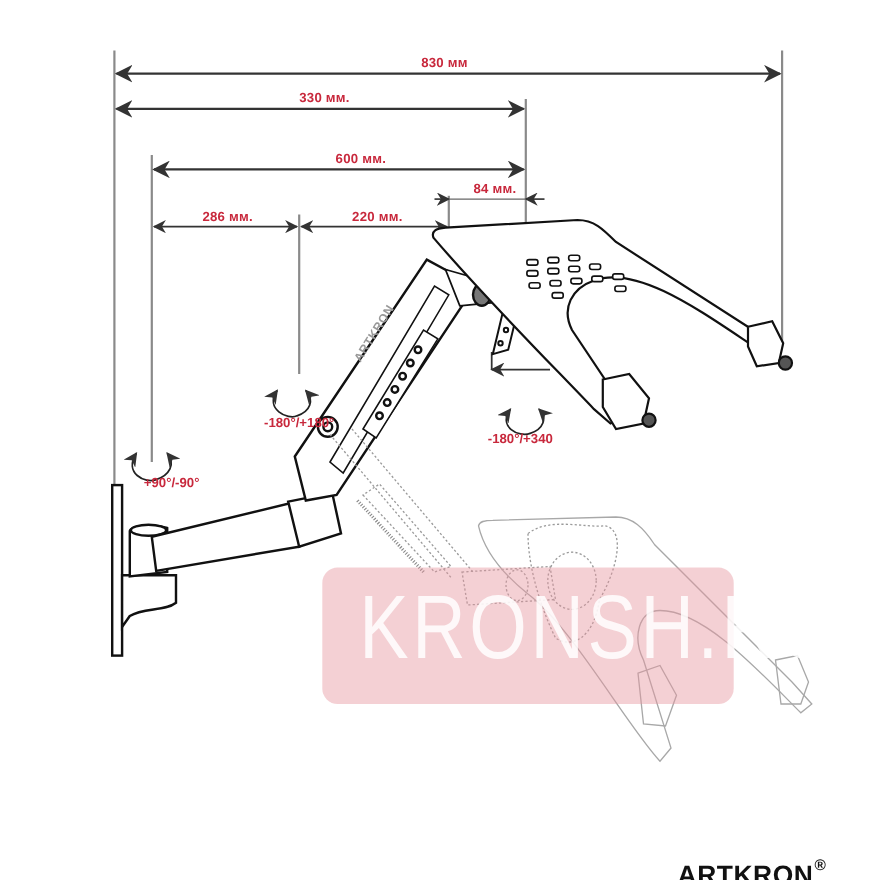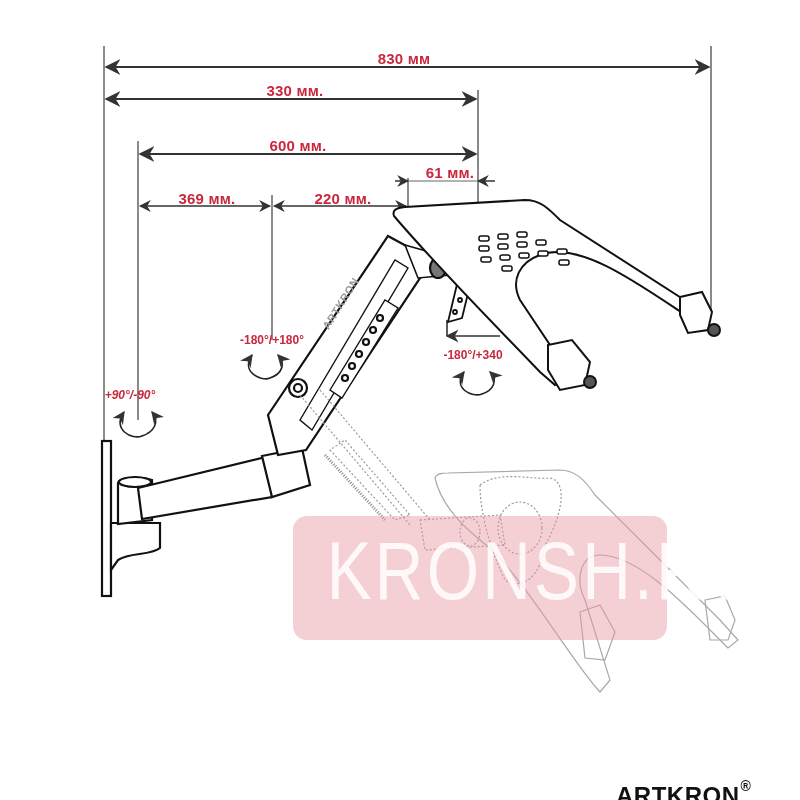--- a/index.html
+++ b/index.html
@@ -1,19 +1,19 @@
 <!DOCTYPE html>
 <html><head>
   <meta charset="utf-8">
   <style>
     html, body { margin: 0; padding: 0; background: #ffffff; }
     body { width: 800px; height: 800px; position: relative; overflow: hidden; font-family: "Liberation Sans", sans-serif; }
     svg { position: absolute; left: 0; top: 0; }
-    .dim-label { position: absolute; font-family: "Liberation Sans", sans-serif; font-weight: bold; font-size: 15px; color: #c8283c; white-space: nowrap; transform: translateX(-50%); letter-spacing: 0.2px; }
-    .rot-label { position: absolute; font-family: "Liberation Sans", sans-serif; font-weight: bold; font-size: 12px; color: #c8283c; white-space: nowrap; transform: translateX(-50%); }
+    .dim-label { position: absolute; font-family: "Liberation Sans", sans-serif; font-weight: bold; font-size: 12px; color: #c8283c; white-space: nowrap; transform: translateX(-50%); letter-spacing: 0.2px; }
+    .rot-label { position: absolute; font-family: "Liberation Sans", sans-serif; font-weight: bold; font-size: 12px; color: #c8283c; white-space: nowrap; transform: translateX(-50%); margin-top: 44px; }
     .watermark { position: absolute; left: 293px; top: 516px; width: 374px; height: 124px; background: rgba(230,150,160,0.45); border-radius: 14px; }
     .watermark-text { position: absolute; left: 0; right: 0; top: 8px; text-align: center; font-family: "Liberation Sans", sans-serif; font-size: 82px; font-weight: normal; color: rgba(255,255,255,0.85); letter-spacing: 4px; transform: scaleX(0.82); }
     .brand { position: absolute; left: 616px; top: 758px; font-family: "Liberation Sans", sans-serif; font-weight: bold; font-size: 24px; color: #111; letter-spacing: 0.5px; margin-top: 24px; }
     .brand sup { font-size: 14px; font-weight: bold; position: relative; top: -4px; margin-left: 1px; }
     .arm-brand { position: absolute; left: 320px; top: 325px; font-family: "Liberation Sans", sans-serif; font-weight: bold; font-size: 11px; color: #999; transform: rotate(-58deg); transform-origin: left top; letter-spacing: 0.5px; }
   </style>
 </head>
 <body>
 
 <svg width="800" height="800" viewBox="0 0 800 800">
@@ -131,24 +131,24 @@
     <path d="M325,455 L385,520" stroke-dasharray="1,1.5" stroke-width="3"></path>
   </g>
 </svg>
 
 <div class="watermark">
   <div class="watermark-text">KRONSH.RU</div>
 </div>
 
 <div class="dim-label" style="left:404px; top:50px;">830 мм</div>
 <div class="dim-label" style="left:295px; top:82px;">330 мм.</div>
-<div class="dim-label" style="left:298px; top:137px;">600 мм.</div>
-<div class="dim-label" style="left:450px; top:164px;">61 мм.</div>
-<div class="dim-label" style="left:207px; top:190px;">369 мм.</div>
+<div class="dim-label" style="left:328px; top:137px;">600 мм.</div>
+<div class="dim-label" style="left:450px; top:164px;">84 мм.</div>
+<div class="dim-label" style="left:207px; top:190px;">286 мм.</div>
 <div class="dim-label" style="left:343px; top:190px;">220 мм.</div>
 
-<div class="rot-label" style="left:130px; top:388px;font-style:italic;">+90°/-90°</div>
+<div class="rot-label" style="left:156px; top:388px;">+90°/-90°</div>
 <div class="rot-label" style="left:272px; top:333px;">-180°/+180°</div>
 <div class="rot-label" style="left:473px; top:348px;">-180°/+340</div>
 
 <div class="arm-brand">ARTKRON</div>
 
 <div class="brand"><span>ARTKRON</span><sup>®</sup></div>
 
 </body></html>

